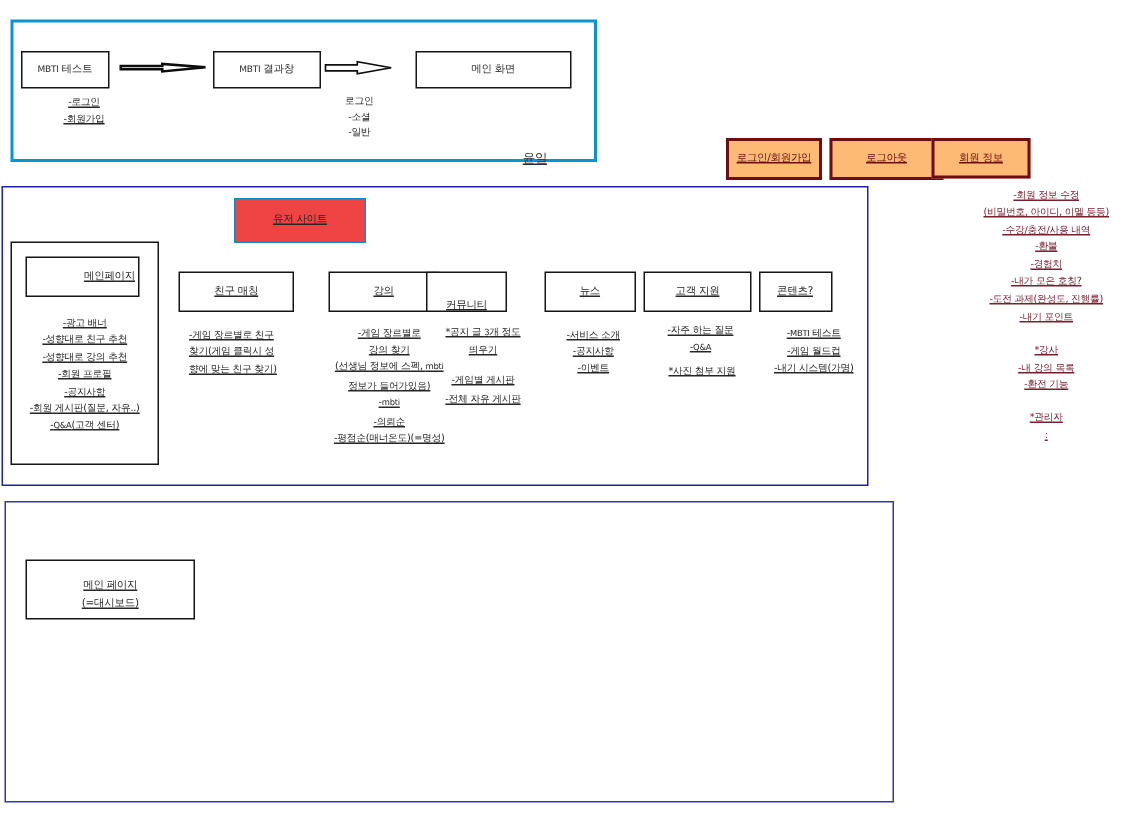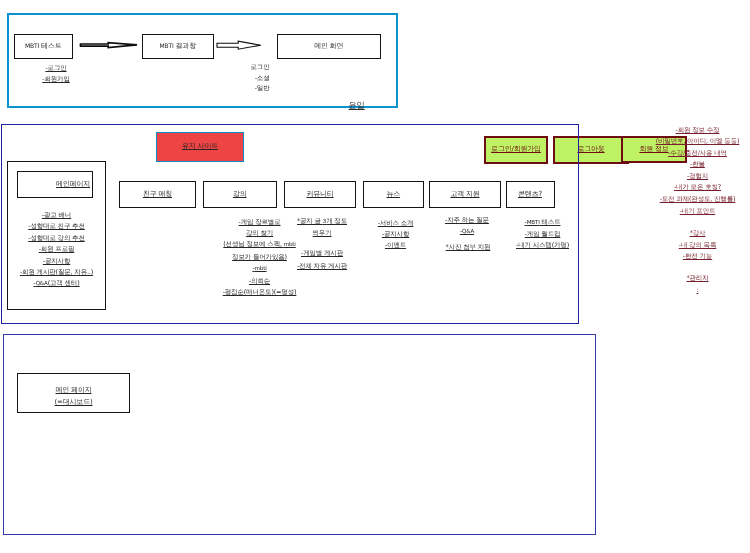--- a/index.html
+++ b/index.html
@@ -15,22 +15,22 @@
   .frame-cyan{border:2px solid #0b93d0;}
   .frame-navy{border:1.5px solid #1f22a8;}
   .frame-navy-2{border:1.5px solid #3636ac;}
 
   
   .node{border:1.8px solid #151515;background:#fff;
         display:flex;align-items:center;justify-content:center;
         font-size:7px;letter-spacing:-0.2px;line-height:1.15;color:#2b2b2b;white-space:nowrap;}
   .node-cyan{border:1.8px solid #0b8ccb;background:#ef4444;
         display:flex;align-items:center;justify-content:center;}
-  .node-red{border:2px solid #6d0d12;background:#bef264;
-        display:flex;align-items:center;justify-content:center;margin-top:44px;}
+  .node-red{border:2px solid #6d0d12;background:#fdba74;
+        display:flex;align-items:center;justify-content:center;}
 
   .ul{text-decoration:underline;text-underline-offset:1px;}
 
   
   .txt{font-size:6.5px;letter-spacing:-0.18px;line-height:11.4px;color:#262626;text-align:center;white-space:nowrap;}
   .txt-red{font-size:6.5px;letter-spacing:-0.18px;line-height:11.6px;color:#78202f;text-align:center;white-space:nowrap;}
   .note{font-size:6.5px;letter-spacing:-0.18px;line-height:11.4px;color:#262626;text-align:center;white-space:nowrap;}
   .latin{font-size:0.86em;}
   .lbl-red{font-size:7px;letter-spacing:-0.2px;color:#6d0d12;white-space:nowrap;}
   .ttl{font-size:7px;letter-spacing:-0.2px;color:#262626;white-space:nowrap;}
@@ -60,21 +60,21 @@
 
   <svg class="abs" style="left:215px;top:39px;width:50px;height:14px;" viewBox="0 0 500 140">
     <path d="M20 42 L232 42 L232 22 L458 62 L232 102 L232 82 L20 82 Z" fill="#ffffff" stroke="#0d0d0d" stroke-width="11" stroke-linejoin="miter"></path>
   </svg>
 
   <div class="abs note" style="left:26px;top:62.5px;width:60px;">
     <div class="ul">-로그인</div>
     <div class="ul">-회원가입</div>
   </div>
 
-  <div class="abs note" style="left:209.5px;top:62px;width:60px;line-height:10.5px;text-align:right;">
+  <div class="abs note" style="left:209.5px;top:62px;width:60px;line-height:10.5px;">
     <div>로그인</div>
     <div>-소셜</div>
     <div>-일반</div>
   </div>
 
   <div class="abs ul" style="left:348.5px;top:100px;font-size:8.3px;letter-spacing:-0.2px;color:#2b2b2b;">
     <span>윤일</span>
   </div>
 
   <div class="abs node-red" style="left:484px;top:92px;width:64px;height:28px;">
@@ -123,35 +123,40 @@
       <div><span class="ul">-성향대로 강의 추천</span></div>
       <div><span class="ul">-회원 프로필</span></div>
       <div><span class="ul">-공지사항</span></div>
       <div><span class="ul">-회원 게시판(질문, 자유..)</span></div>
       <div><span class="ul">-<span class="latin">Q&amp;A</span>(고객 센터)</span></div>
     </div>
 
   <div class="abs node" style="left:119px;top:180.5px;width:77px;height:27.5px;">
     <span class="ul ttl">친구 매칭</span>
   </div>
-
-  <div class="abs node" style="left:203px;top:180.5px;width:73.5px;height:27.5px;">
+  <div class="abs txt" style="left:126px;top:218px;width:89px;text-align:left;">
+      <div><span class="ul">-게임 장르별로 친구</span></div>
+      <div><span class="ul">찾기(게임 클릭시 성</span></div>
+      <div><span class="ul">향에 맞는 친구 찾기)</span></div>
+    </div>
+
+  <div class="abs node" style="left:219px;top:180.5px;width:73.5px;height:27.5px;">
     <span class="ul ttl">강의</span>
   </div>
   <div class="abs txt" style="left:196px;top:216.5px;width:87px;margin-left:20px;">
       <div><span class="ul">-게임 장르별로</span></div>
       <div><span class="ul">강의 찾기</span></div>
       <div><span class="ul">(선생님 정보에 스펙, <span class="latin">mbti</span></span></div>
       <div><span class="ul">정보가 들어가있음)</span></div>
       <div><span class="ul">-<span class="latin">mbti</span></span></div>
       <div><span class="ul">-의뢰순</span></div>
       <div><span class="ul">-평점순(매너온도)(=명성)</span></div>
     </div>
 
-  <div class="abs node" style="left:284px;top:180.5px;width:72px;height:27.5px;">
+  <div class="abs node" style="left:284px;top:180.5px;width:54px;height:27.5px;align-items:flex-end;">
     <span class="ul ttl">커뮤니티</span>
   </div>
   <div class="abs txt" style="left:287px;top:215.5px;width:70px;">
       <div><span class="ul">*공지 글 <span class="latin">3</span>개 정도</span></div>
       <div><span class="ul">띄우기</span></div>
     </div>
   <div class="abs txt" style="left:287px;top:247px;width:70px;line-height:13.4px;">
       <div><span class="ul">-게임별 게시판</span></div>
       <div><span class="ul">-전체 자유 게시판</span></div>
     </div>

